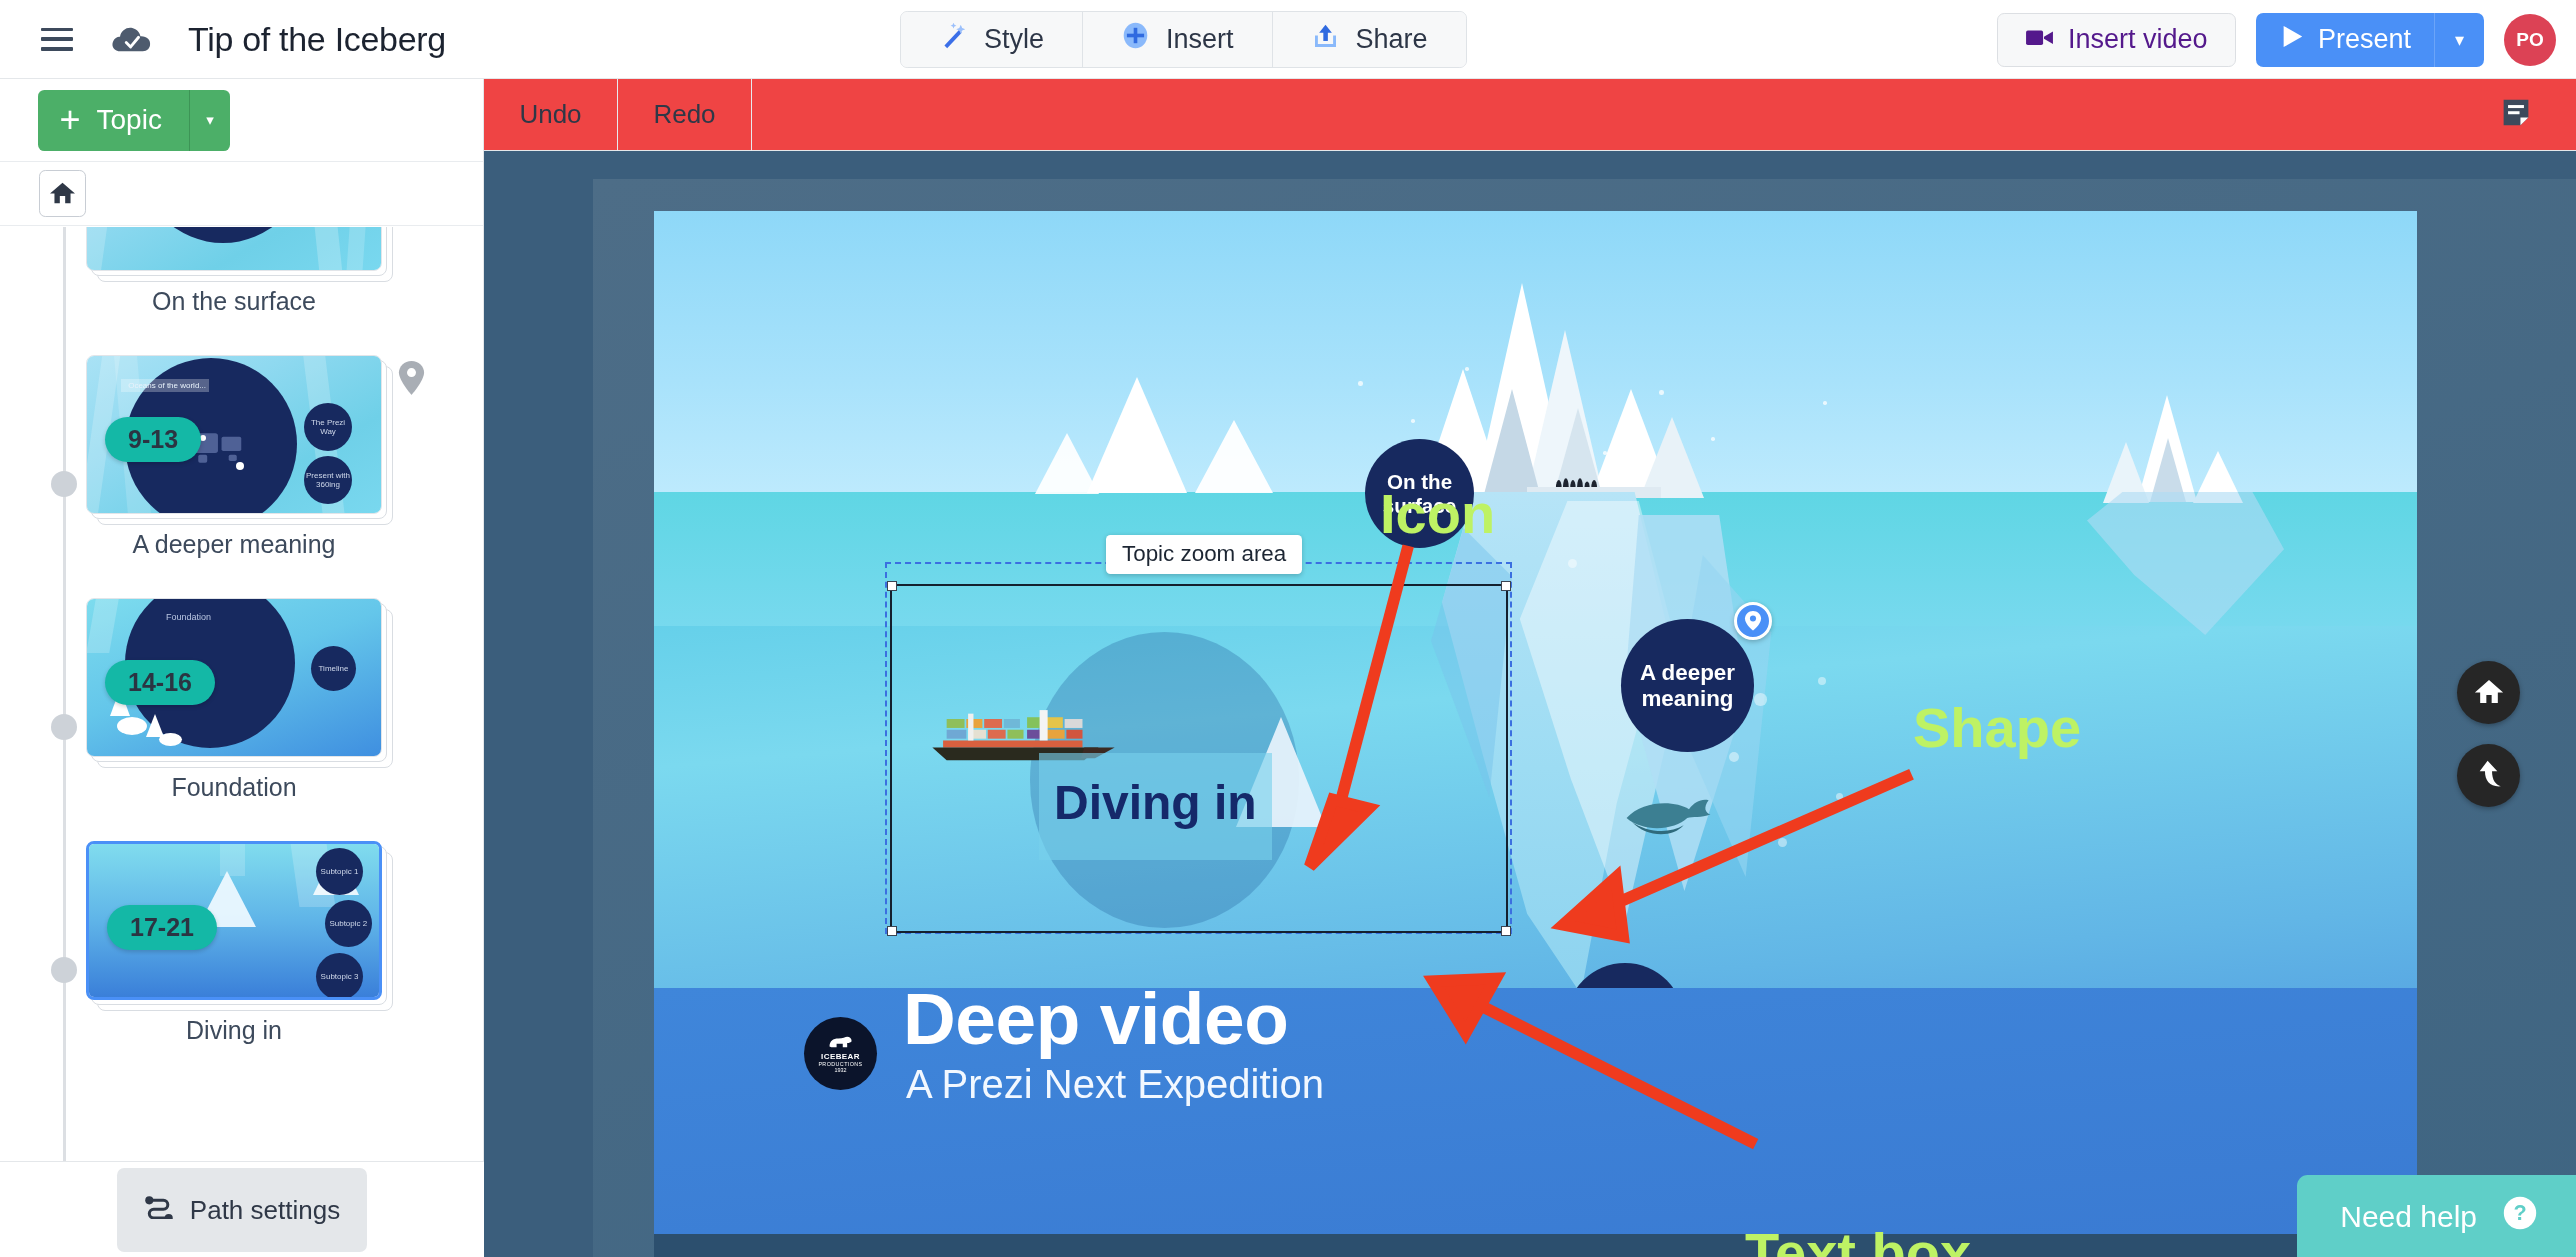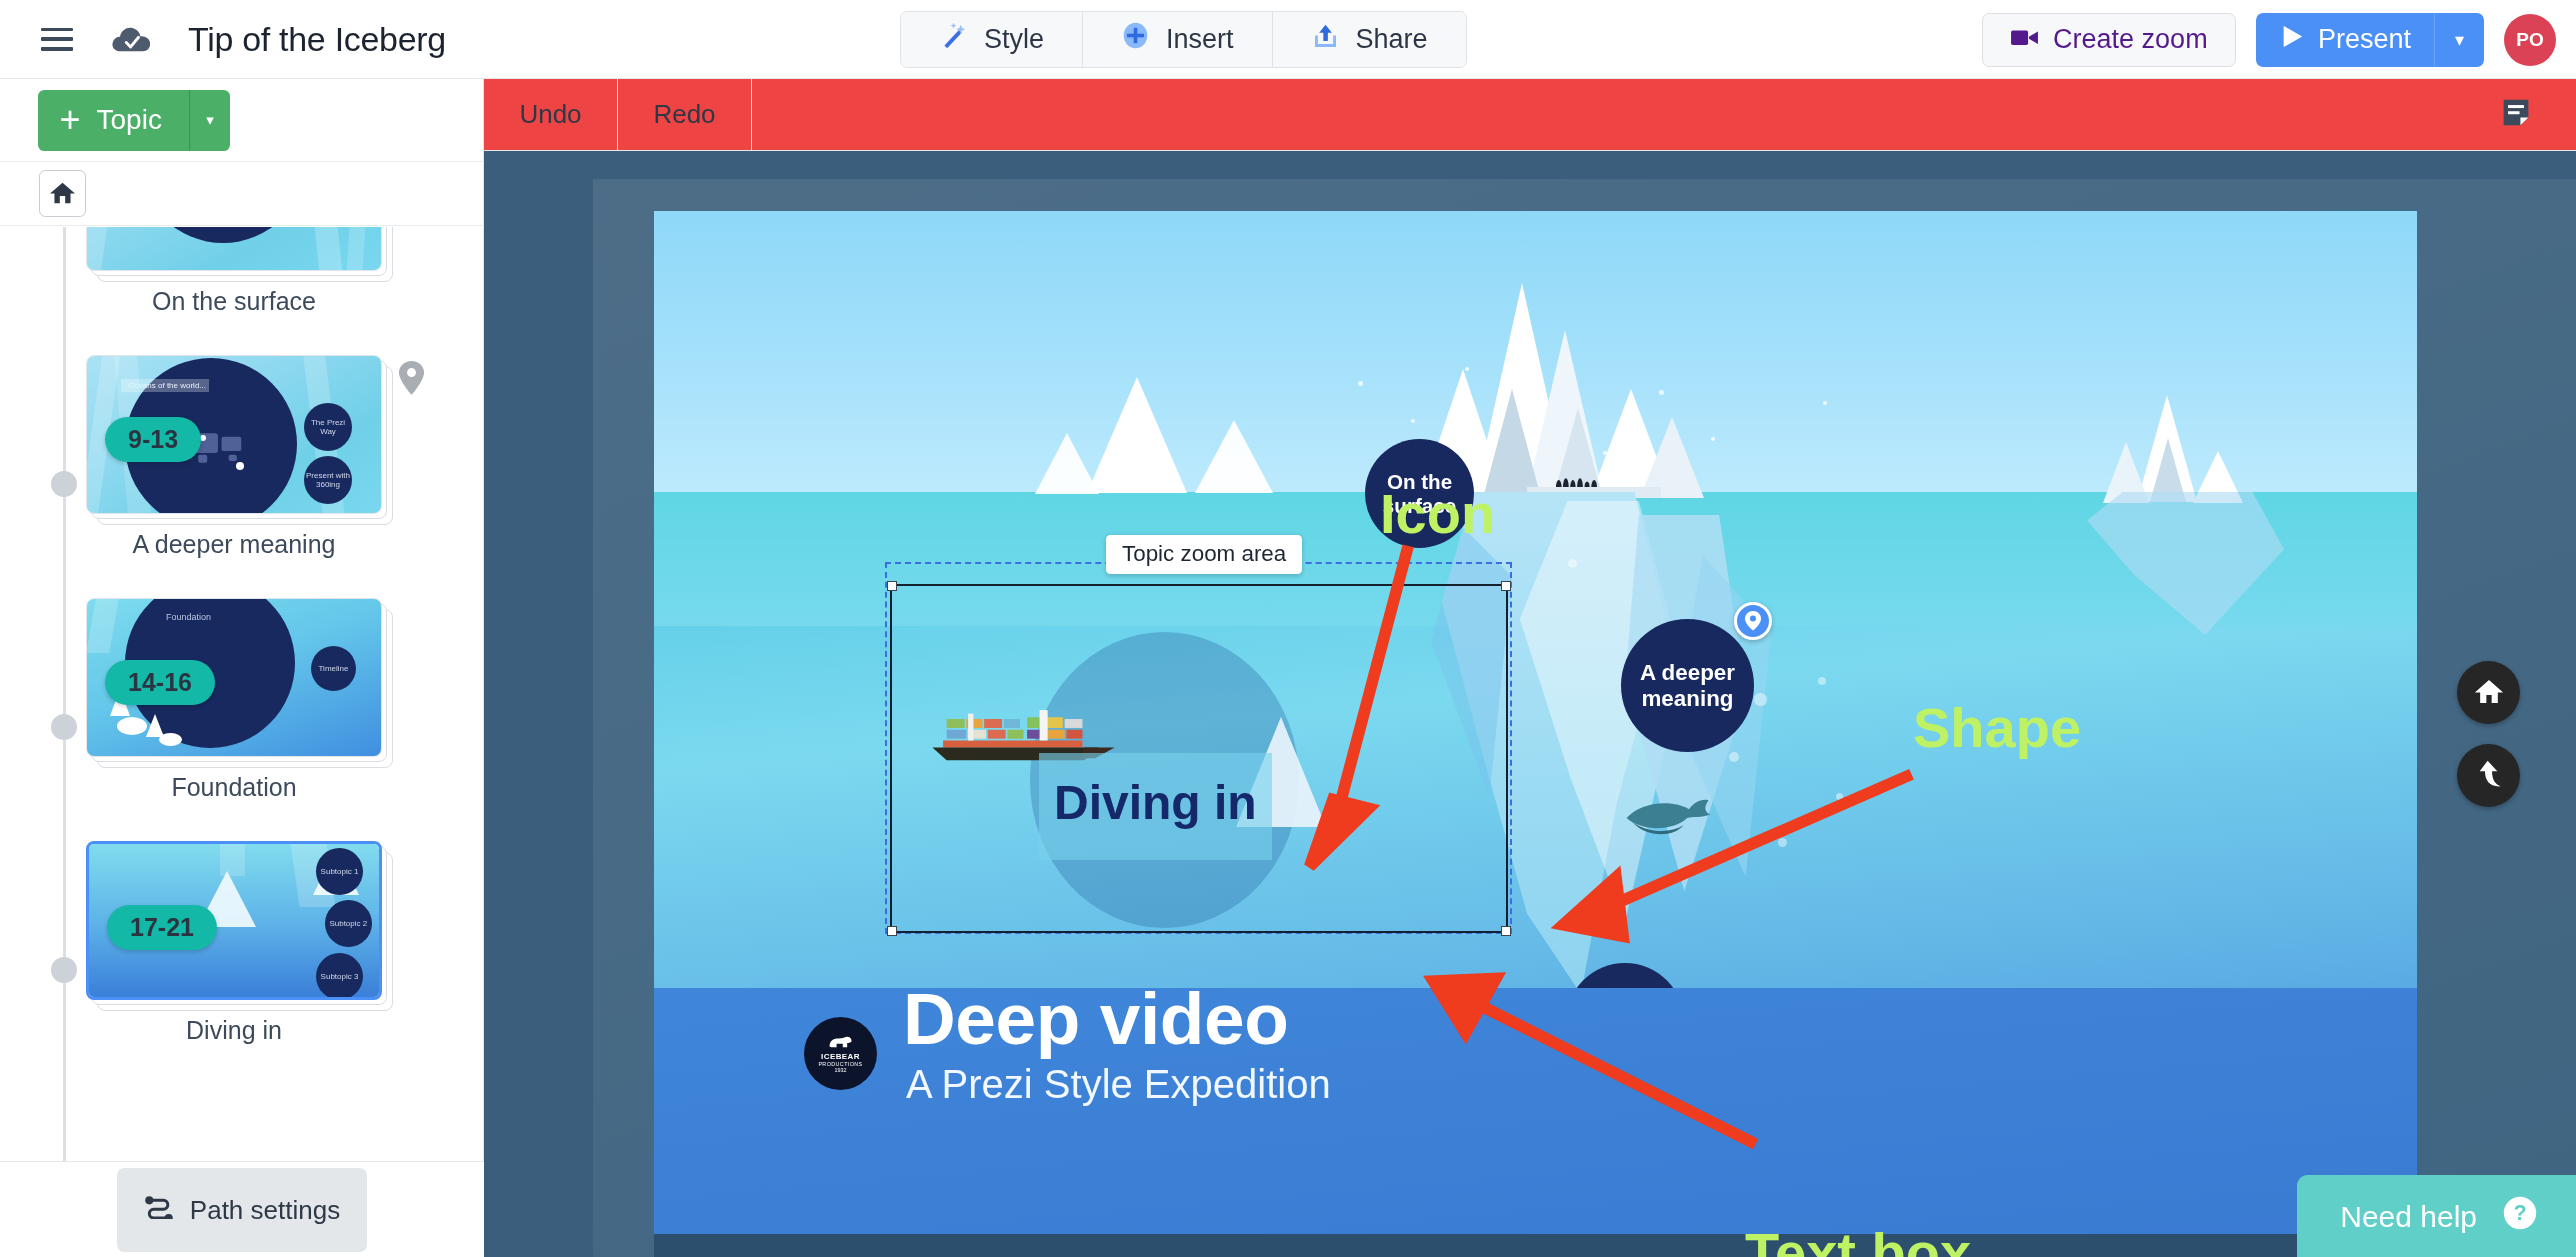--- a/index.html
+++ b/index.html
@@ -340,21 +340,21 @@
     </div>
 
     <div class="hdr-right">
       <div class="create-video">
         <span>
           <svg width="29" height="21.5" viewBox="0 0 32 24">
             <rect x="1" y="4" width="19" height="16" rx="2" fill="#54198c"></rect>
             <path d="M21 11 L31 5 V19 L21 13 Z" fill="#54198c"></path>
           </svg>
         </span>
-        <span>Create zoom</span>
+        <span>Insert video</span>
       </div>
       <div class="present-group">
         <div class="present-main">
           <span>
             <svg width="23" height="25" viewBox="0 0 26 28">
                 <path d="M3 2 L24 14 L3 26 Z" fill="#fff"></path>
               </svg>
           </span>
           <span>Present</span>
         </div>
@@ -676,21 +676,21 @@
       <div class="bottom-band"></div>
       <div class="logo-badge">
         <svg width="30" height="16" viewBox="0 0 34 18">
           <path d="M4 14 C4 8 8 5 14 5 C19 5 22 3 24 3 C27 3 29 5 29 8 C29 9 27 10 26 10 L24 10 L24 15 L19 15 L19 11 L12 11 L12 15 L6 15 Z" fill="#fff"></path>
         </svg>
         <div class="logo-t1">ICEBEAR</div>
         <div class="logo-t2">PRODUCTIONS</div>
         <div class="logo-t3">1932</div>
       </div>
       <div class="deep-title">Deep video</div>
-      <div class="deep-sub">A Prezi Style Expedition</div>
+      <div class="deep-sub">A Prezi Next Expedition</div>
       <div class="stage-footer"></div>
     </div>
 
     <svg class="anno-svg" viewBox="0 0 2336 1236">
       <g stroke="#ef3b1e" stroke-width="13" fill="#ef3b1e">
 
         <line x1="1032" y1="442" x2="952" y2="745"></line>
         <polygon points="922,800 988,735 948,725"></polygon>
 
         <line x1="1594" y1="697" x2="1262" y2="842"></line>

